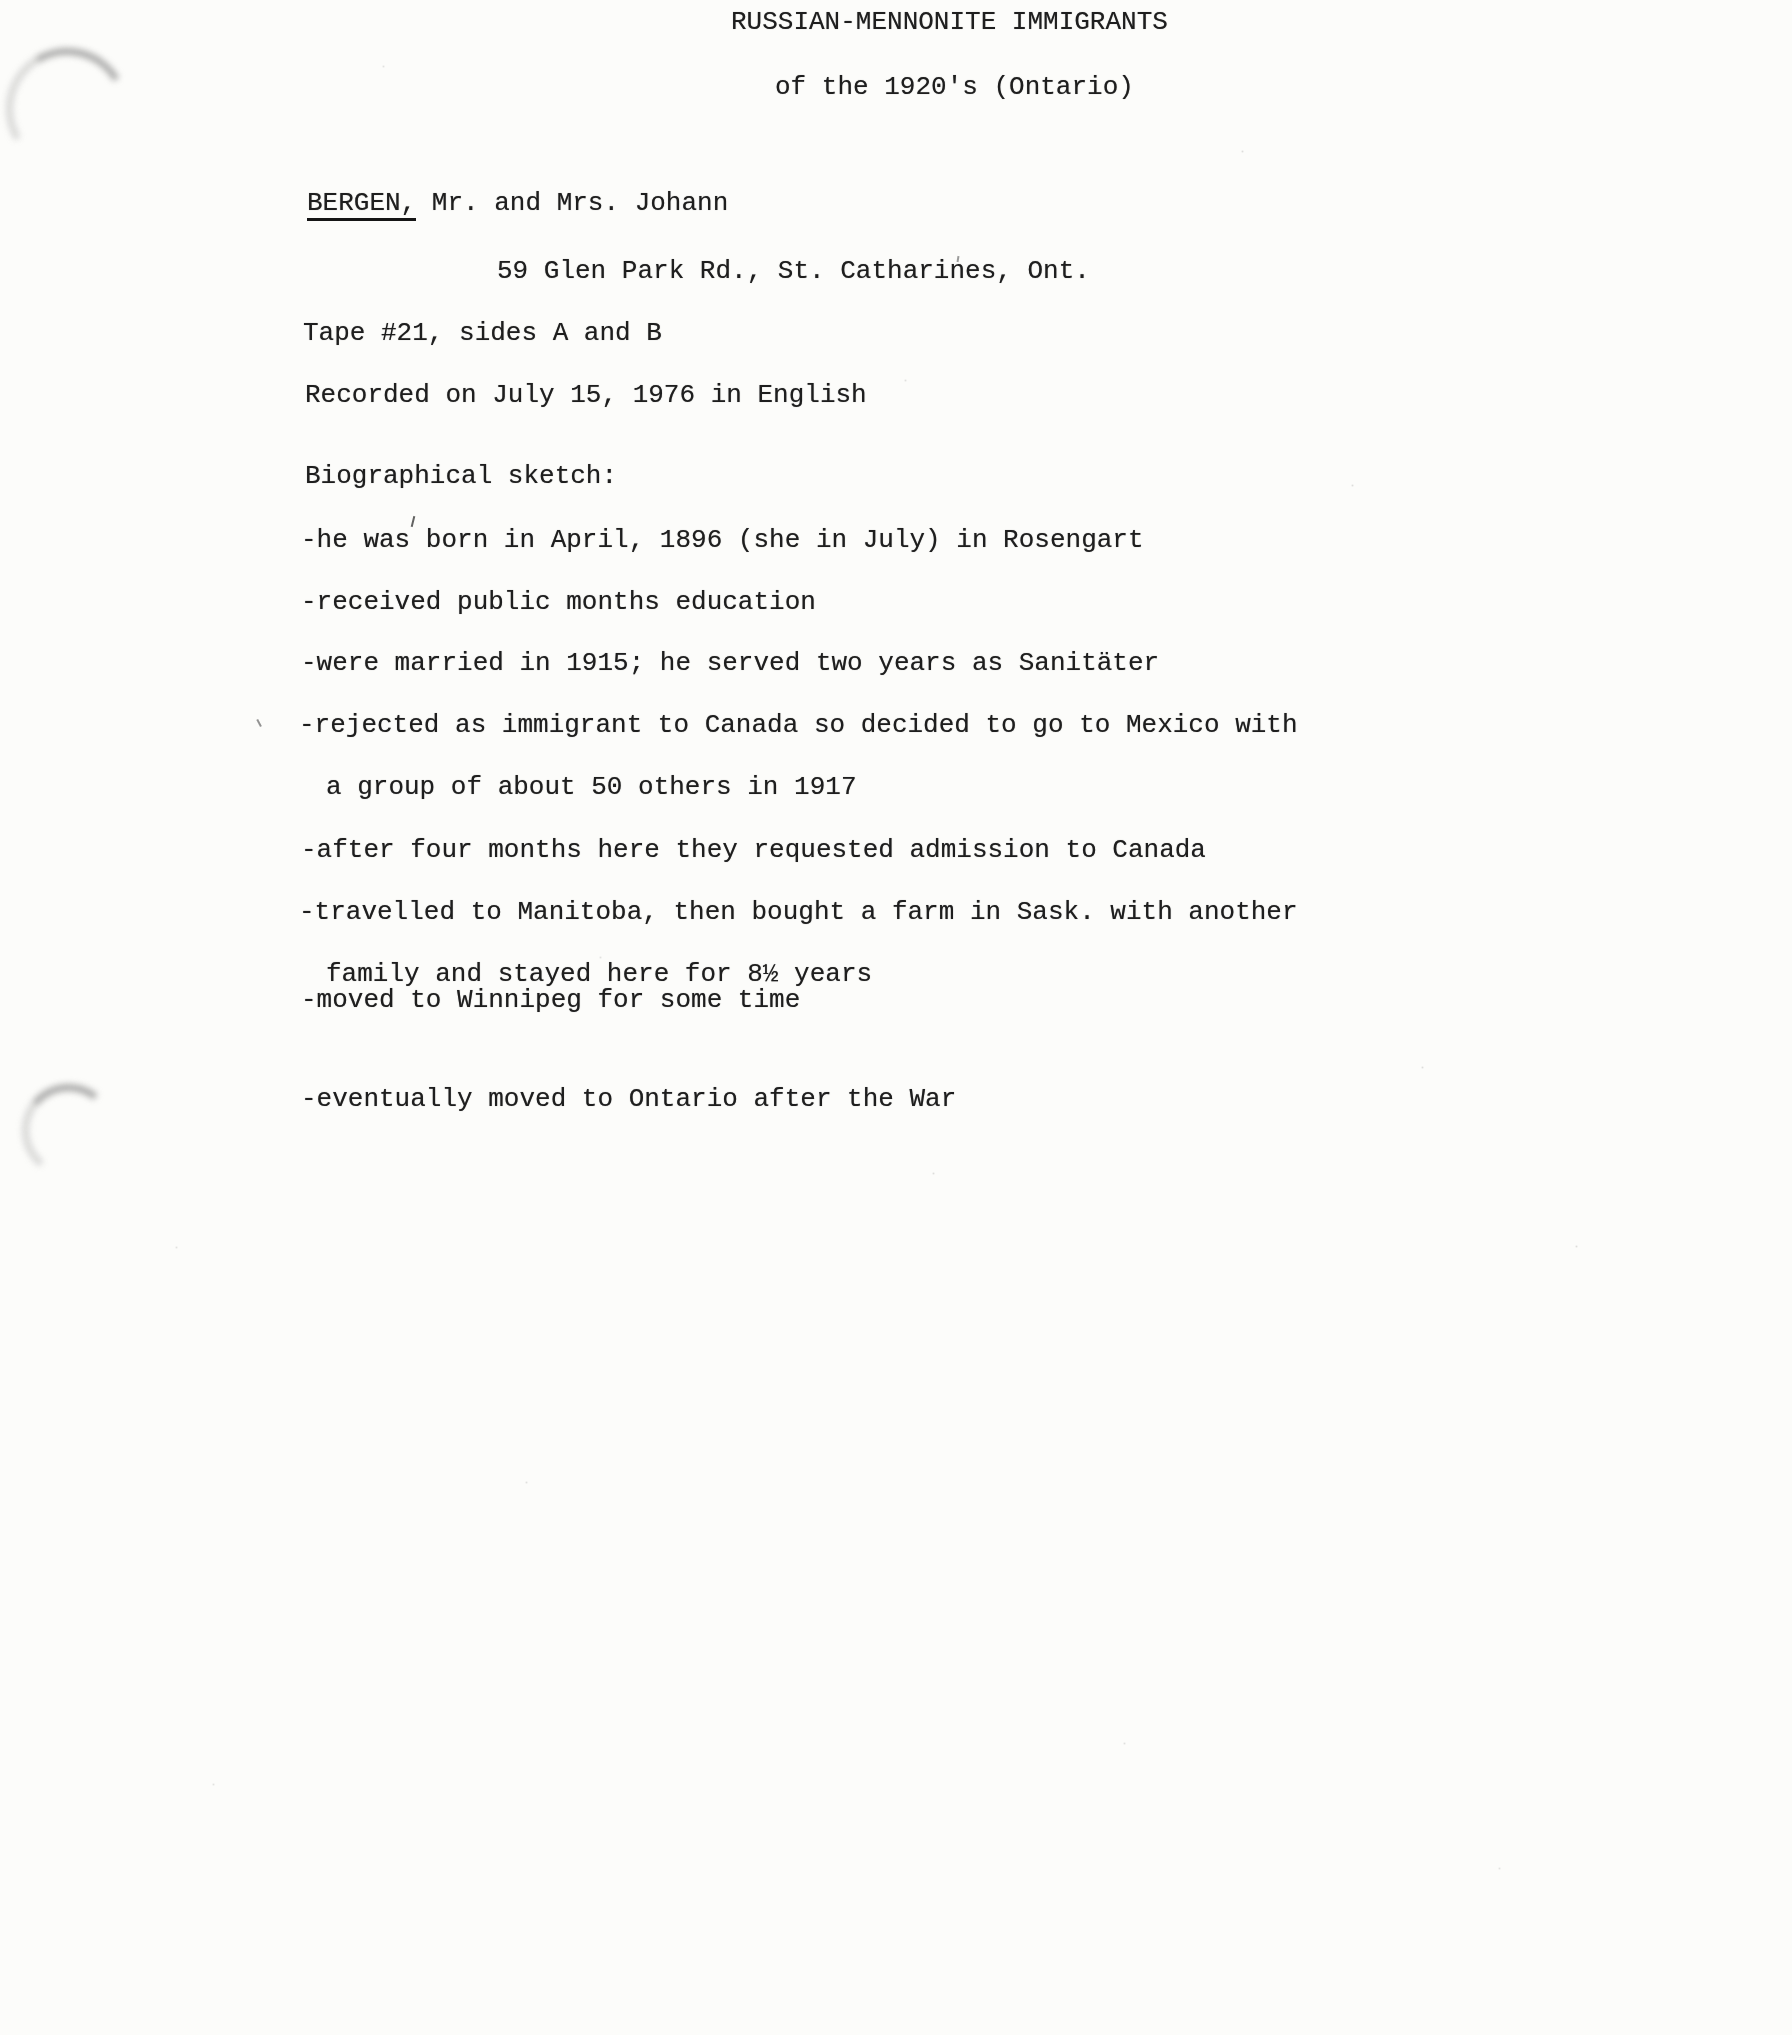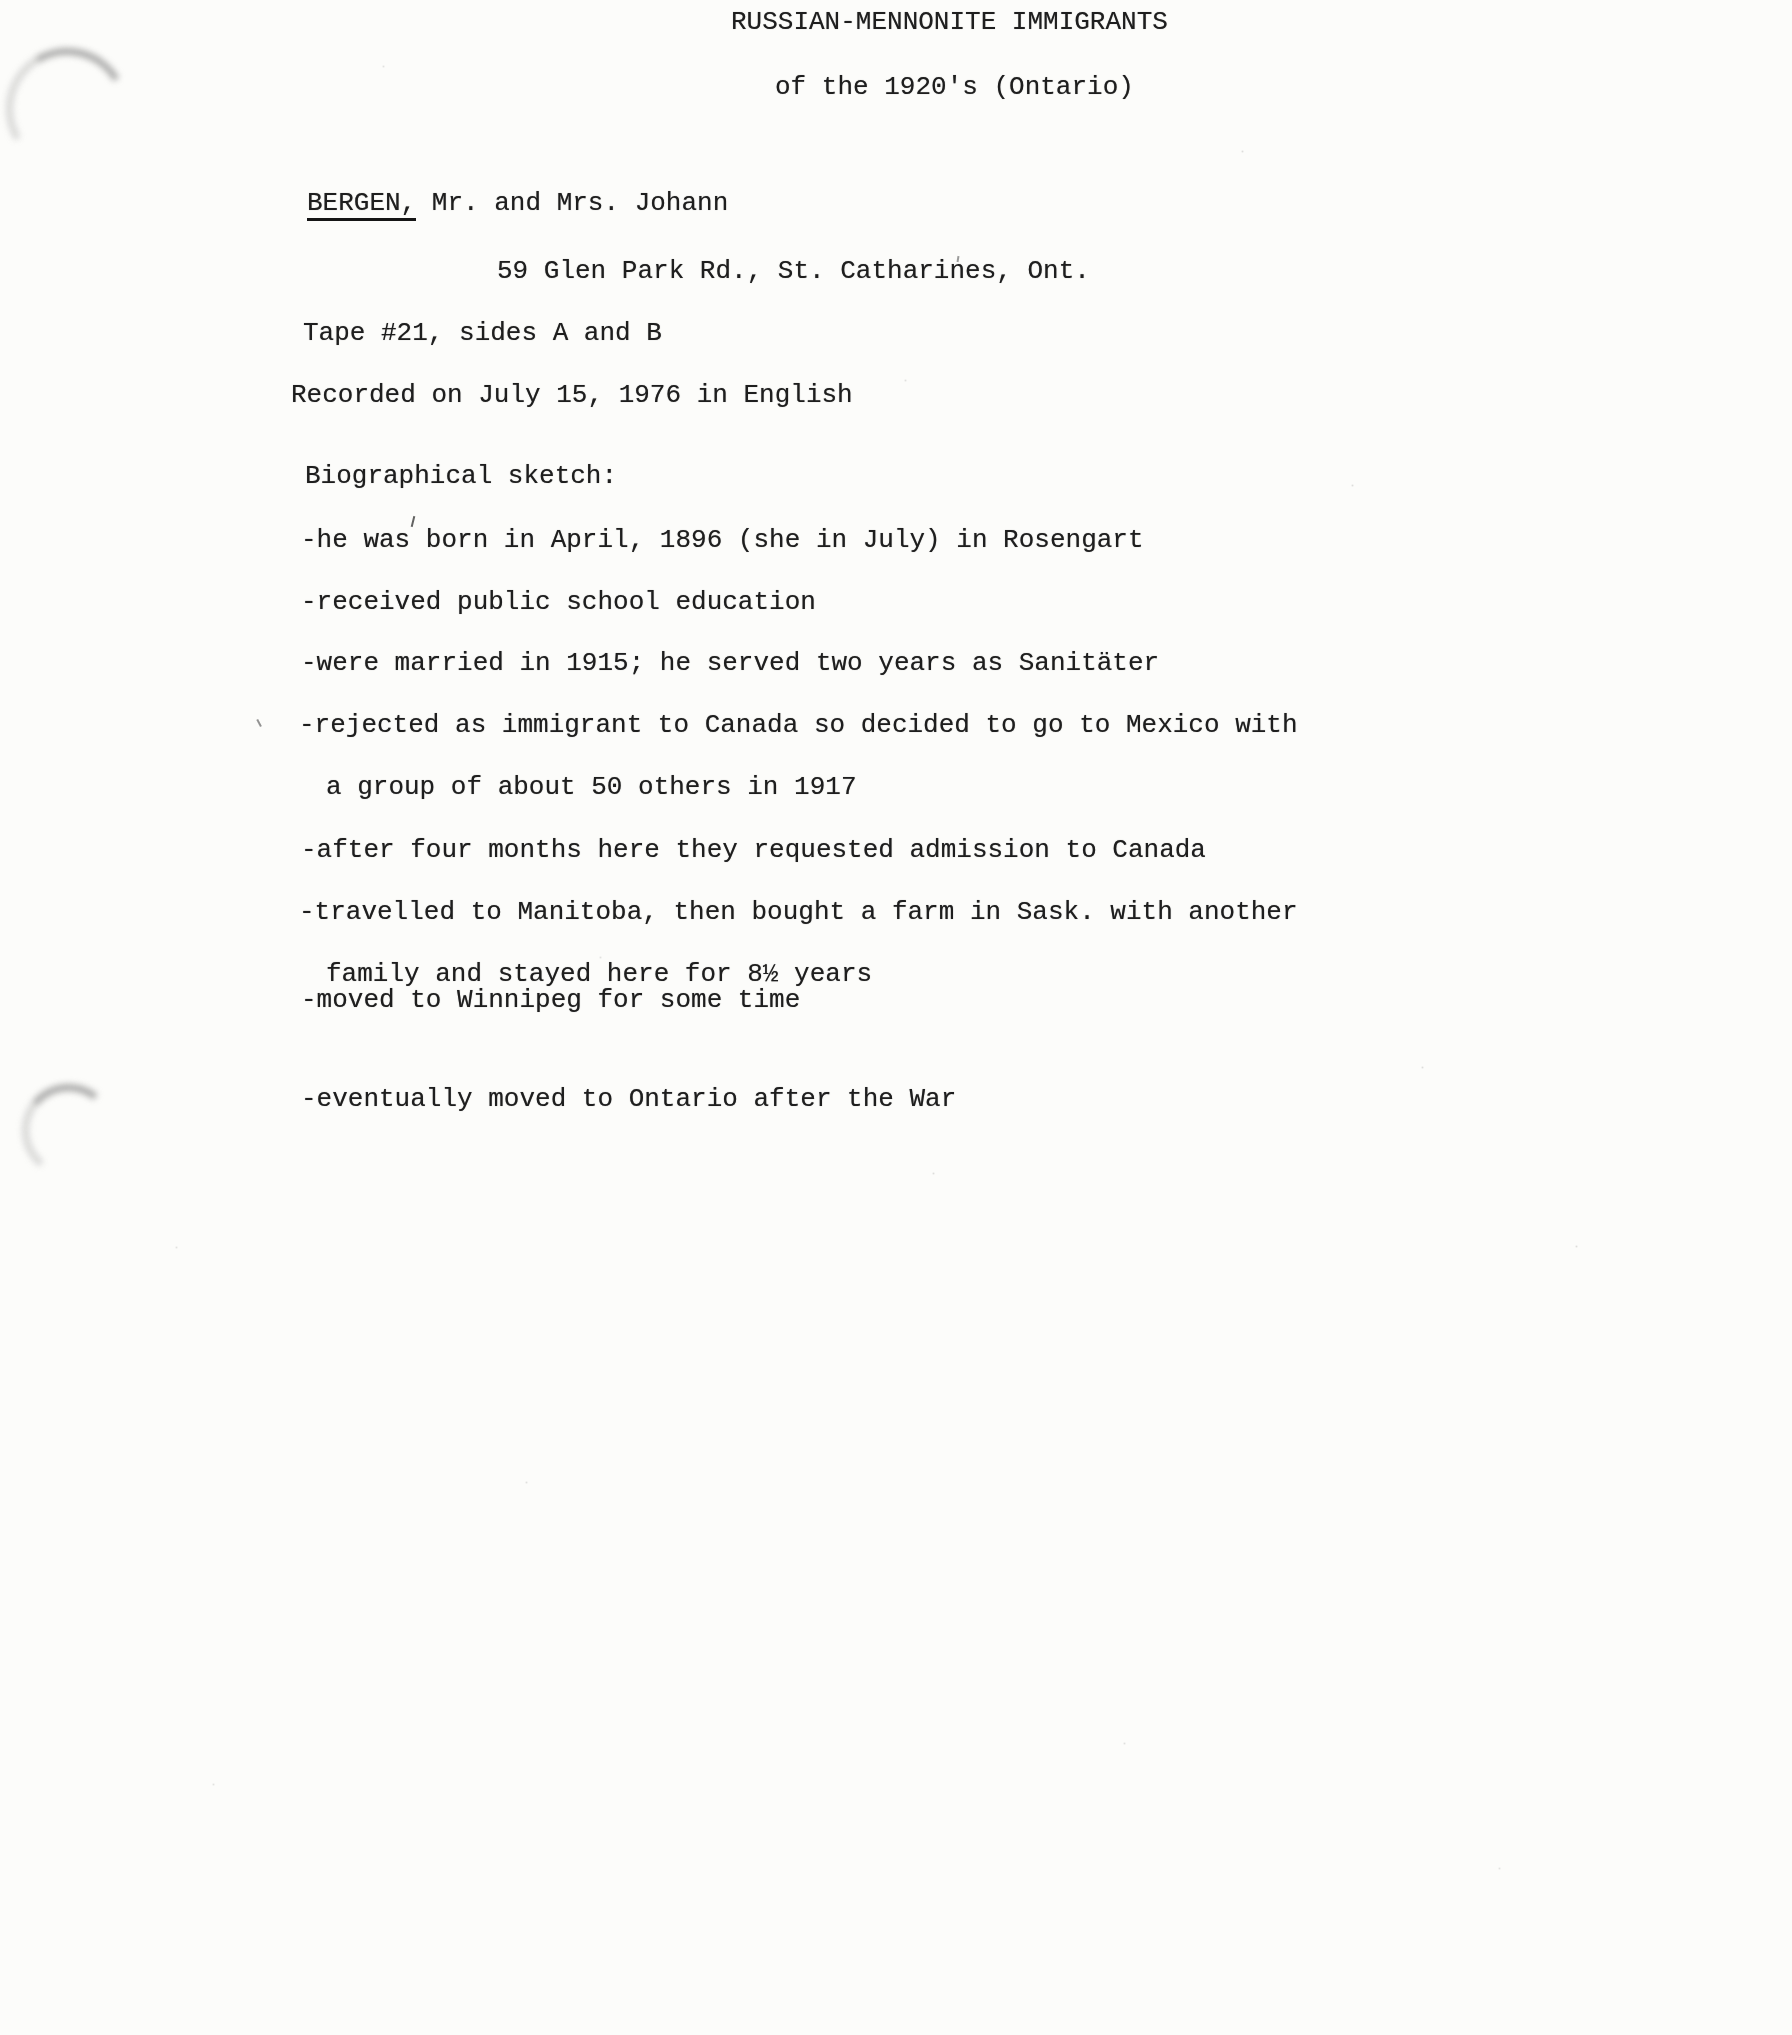--- a/index.html
+++ b/index.html
@@ -63,26 +63,26 @@
 <body>
 
 <div class="page">
 
   <div class="tw" style="left:731px;top:9.4px;">RUSSIAN-MENNONITE IMMIGRANTS</div>
   <div class="tw" style="left:775px;top:74px;">of the 1920's (Ontario)</div>
 
   <div class="tw" style="left:307px;top:190px;font-family:Liberation Mono, monospace;"><span class="uname">BERGEN,</span><span> Mr. and Mrs. Johann</span></div>
   <div class="tw" style="left:497px;top:258px;">59 Glen Park Rd., St. Catharines, Ont.</div>
   <div class="tw" style="left:303px;top:320px;">Tape #21, sides A and B</div>
-  <div class="tw" style="left:291px;top:382px;">Recorded on July 15, 1976 in English</div>
+  <div class="tw" style="left:305px;top:382px;">Recorded on July 15, 1976 in English</div>
 
   <div class="tw" style="left:305px;top:463px;">Biographical sketch:</div>
 
   <div class="tw" style="left:301px;top:527px;">-he was born in April, 1896 (she in July) in Rosengart</div>
-  <div class="tw" style="left:301px;top:589px;">-received public school education</div>
+  <div class="tw" style="left:301px;top:589px;">-received public months education</div>
   <div class="tw" style="left:301px;top:650px;">-were married in 1915; he served two years as Sanitäter</div>
   <div class="tw" style="left:299px;top:712px;">-rejected as immigrant to Canada so decided to go to Mexico with</div>
   <div class="tw" style="left:326px;top:774px;">a group of about 50 others in 1917</div>
   <div class="tw" style="left:301px;top:837px;">-after four months here they requested admission to Canada</div>
   <div class="tw" style="left:299px;top:899px;">-travelled to Manitoba, then bought a farm in Sask. with another</div>
   <div class="tw" style="left:326px;top:961px;">family and stayed here for 8½ years</div>
   <div class="tw" style="left:301px;top:987px;">-moved to Winnipeg for some time</div>
   <div class="tw" style="left:301px;top:1086px;">-eventually moved to Ontario after the War</div>
 
   <div class="hole hole1"></div>

